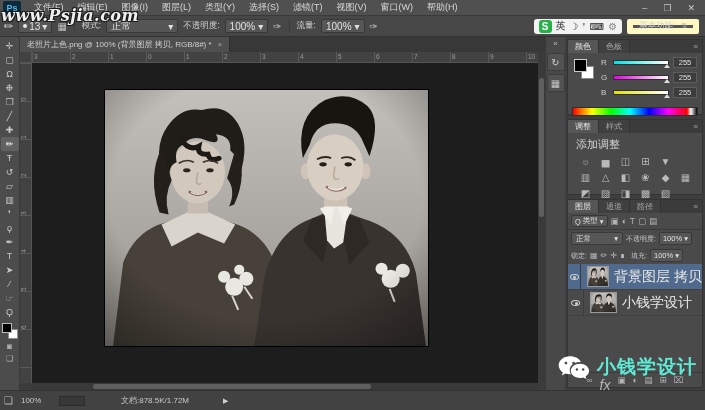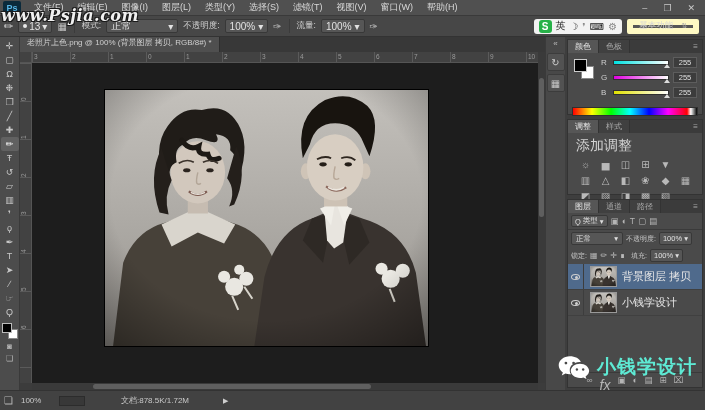--- a/index.html
+++ b/index.html
@@ -35,21 +35,21 @@
   .tool { width:18px; height:14px; display:flex; align-items:center; justify-content:center; font-size:9px; color:#c8c8c8; }
   .tool.selected { background:#616161; border-radius:2px; color:#fff; }
   .fgbg { position:relative; width:16px; height:16px; margin-top:4px; }
   .fg { position:absolute; left:0; top:0; width:10px; height:10px; background:#000; border:1px solid #bbb; z-index:2; }
   .bg-sw { position:absolute; right:0; bottom:0; width:10px; height:10px; background:#fff; border:1px solid #888; }
   .tool-small { font-size:8px; color:#b5b5b5; margin-top:3px; }
 
   
   .docarea { position:absolute; left:20px; top:0; right:160px; bottom:0; background:#3c3c3c; }
   .tabbar { position:absolute; left:0; top:0; right:0; height:15px; background:#383838; display:flex; }
-  .doc-tab { background:#4f4f4f; border-right:1px solid #2e2e2e; display:flex; align-items:center; gap:6px; padding:0 7px; font-size:8px; color:#cfcfcf; max-width:230px; white-space:nowrap;flex-direction:column; }
+  .doc-tab { background:#4f4f4f; border-right:1px solid #2e2e2e; display:flex; align-items:center; gap:6px; padding:0 7px; font-size:8px; color:#cfcfcf; max-width:230px; white-space:nowrap; }
   .doc-tab .close { color:#aaa; font-size:8px; }
   .ruler-h { position:absolute; left:12px; top:15px; right:7px; height:11px; background:#424242; border-bottom:1px solid #555;
      background-image:repeating-linear-gradient(to right,#5a5a5a 0 1px,transparent 1px 38px); display:flex; font-size:6.5px; color:#9a9a9a; overflow:hidden; }
   .ruler-h span { width:38px; flex:0 0 38px; padding:1px 0 0 2px; }
   .ruler-corner { position:absolute; left:0; top:15px; width:12px; height:11px; background:#424242; border-right:1px solid #555; border-bottom:1px solid #555; }
   .ruler-v { position:absolute; left:0; top:26px; width:12px; bottom:7px; background:#424242; border-right:1px solid #555;
      background-image:repeating-linear-gradient(to bottom,#5a5a5a 0 1px,transparent 1px 38px); display:flex; flex-direction:column; font-size:6.5px; color:#9a9a9a; overflow:hidden; }
   .ruler-v span { height:38px; flex:0 0 38px; writing-mode:vertical-rl; transform:rotate(180deg); padding:0 0 2px 1px; }
   .canvas { position:absolute; left:12px; top:26px; right:7px; bottom:7px; background:#1d1d1d; overflow:hidden; }
   .photo { position:absolute; left:73px; top:27px; width:323px; height:256px; box-shadow:0 0 0 1px #000; }
@@ -61,62 +61,62 @@
   .hscroll .thumb { position:absolute; top:1px; bottom:1px; left:12%; width:55%; background:#5f5f5f; border-radius:3px; }
 
   
   .dock { position:absolute; right:140px; width:20px; top:0; bottom:0; background:#484848; border-left:1px solid #3a3a3a; display:flex; flex-direction:column; align-items:center; }
   .dock-expand { font-size:8px; color:#bbb; padding:2px 0; }
   .dock-btn { width:18px; height:18px; margin-top:3px; background:#525252; border:1px solid #3c3c3c; border-radius:2px; display:flex; align-items:center; justify-content:center; font-size:10px; color:#c9c9c9; }
 
   
   .panels { position:absolute; right:0; width:140px; top:0; bottom:0; background:#3e3e3e; }
   .panel { position:absolute; left:2px; right:2px; background:#4a4a4a; border:1px solid #333; }
-  .tabsrow { height:13px; background:#3b3b3b; display:flex; align-items:stretch; }
+  .tabsrow { height:13px; background:#3b3b3b; display:flex; align-items:stretch;font-family:Liberation Serif, serif; }
   .ptab { padding:0 7px; display:flex; align-items:center; font-size:8px; color:#a8a8a8; background:#404040; border-right:1px solid #333; }
   .ptab.active { background:#565656; color:#e4e4e4; }
   .pmenu { margin-left:auto; color:#a8a8a8; font-size:8px; padding:0 4px; display:flex; align-items:center; }
 
   .panel-color { top:2px; height:76px; }
   .color-body { position:relative; padding:4px 5px 3px 5px; }
   .cswatch { position:absolute; left:6px; top:6px; width:20px; height:20px; }
   .cswatch .f { position:absolute; left:0; top:0; width:13px; height:13px; background:#000; border:1px solid #ccc; z-index:2; }
   .cswatch .b { position:absolute; right:0; bottom:0; width:13px; height:13px; background:#fff; border:1px solid #888; }
   .chan { display:flex; align-items:center; gap:4px; margin:0 0 4px 28px; }
   .chan .lbl { width:8px; font-size:8px; color:#cfcfcf; }
   .chan .bar { flex:1; height:5px; border:1px solid #2f2f2f; position:relative; }
   .chan .bar::after { content:""; position:absolute; right:-2px; bottom:-4px; border-left:3px solid transparent; border-right:3px solid transparent; border-bottom:4px solid #ddd; }
   .bar-r { background:linear-gradient(to right,#00e0e0,#fff); }
   .bar-g { background:linear-gradient(to right,#e000e0,#fff); }
   .bar-b { background:linear-gradient(to right,#e0e000,#fff); }
   .chan .val { width:24px; height:11px; background:#3c3c3c; border:1px solid #5d5d5d; font-size:7.5px; color:#e0e0e0; display:flex; align-items:center; justify-content:center; }
   .spectrum { margin:2px 4px 0 4px; height:9px; border:1px solid #2f2f2f; background:linear-gradient(to right,#f00,#ff0,#0f0,#0ff,#00f,#f0f,#f00 92%,#fff 95%,#000 100%); }
 
   .panel-adjust { top:82px; height:76px; }
-  .adj-title { font-size:14px; color:#d2d2d2; padding:4px 0 2px 8px; }
+  .adj-title { font-size:11px; color:#d2d2d2; padding:4px 0 2px 8px; }
   .adj-row { display:flex; gap:5px; padding:1px 0 2px 10px; }
   .adj-icon { width:15px; height:13px; display:flex; align-items:center; justify-content:center; font-size:10px; color:#b9b9b9; }
 
   .panel-layers { top:162px; bottom:2px; }
   .lfilter { display:flex; align-items:center; gap:3px; padding:2px 3px; border-bottom:1px solid #3a3a3a; }
   .lsearch { display:flex; align-items:center; gap:2px; background:#565656; border:1px solid #383838; border-radius:2px; height:12px; padding:0 3px; font-size:7.5px; color:#ddd; }
   .lficon { font-size:8.5px; color:#b5b5b5; }
   .lrow { display:flex; align-items:center; gap:3px; padding:2px 3px; }
   .ldd { background:#565656; border:1px solid #383838; border-radius:2px; height:13px; display:flex; align-items:center; gap:6px; padding:0 4px; font-size:7.5px; color:#e0e0e0; }
   .llabel { font-size:7px; color:#c6c6c6; }
   .lval { background:#565656; border:1px solid #383838; border-radius:2px; height:13px; display:flex; align-items:center; gap:2px; padding:0 3px; font-size:7.5px; color:#e0e0e0; }
   .lockicons { display:flex; gap:3px; font-size:8px; color:#b9b9b9; }
   .layer-row { display:flex; align-items:center; height:26px; border-bottom:1px solid #404040; }
   .layer-row.selected { background:#4f6a8c; }
   .eyebox { width:16px; display:flex; align-items:center; justify-content:center; border-right:1px solid #3d3d3d; align-self:stretch; }
   .eye { width:9px; height:6px; border:1px solid #d0d0d0; border-radius:50%; position:relative; }
   .eye::after { content:""; position:absolute; left:2.5px; top:1px; width:3px; height:3px; border-radius:50%; background:#d0d0d0; }
   .lthumb { width:27px; height:21px; margin:0 5px 0 6px; border:1px solid #999; background:#888; }
   .lthumb svg { width:100%; height:100%; display:block; }
-  .lname { font-size:11px; color:#e6e6e6; white-space:nowrap; }
+  .lname { font-size:14px; color:#e6e6e6; white-space:nowrap; }
   .layers-bottom { position:absolute; left:0; right:0; bottom:0; height:15px; border-top:1px solid #3a3a3a; display:flex; align-items:center; justify-content:center; gap:7px; font-size:8.5px; color:#b5b5b5; }
   .fx { font-style:italic; font-size:14px;margin-top:10px; }
 
   
   .statusbar { position:absolute; left:0; bottom:0; width:705px; height:20px; background:#424242; border-top:1px solid #333; display:flex; align-items:center; gap:8px; padding:0 4px; font-size:8px; color:#c9c9c9; }
   .status-icon { font-size:10px; color:#b5b5b5; }
   .status-zoom { width:30px; }
   .status-box { width:26px; height:10px; background:#383838; border:1px solid #2c2c2c; }
   .status-doc { margin-left:28px; }
   .status-arrow { font-size:7px; margin-left:26px; color:#cfcfcf; }

